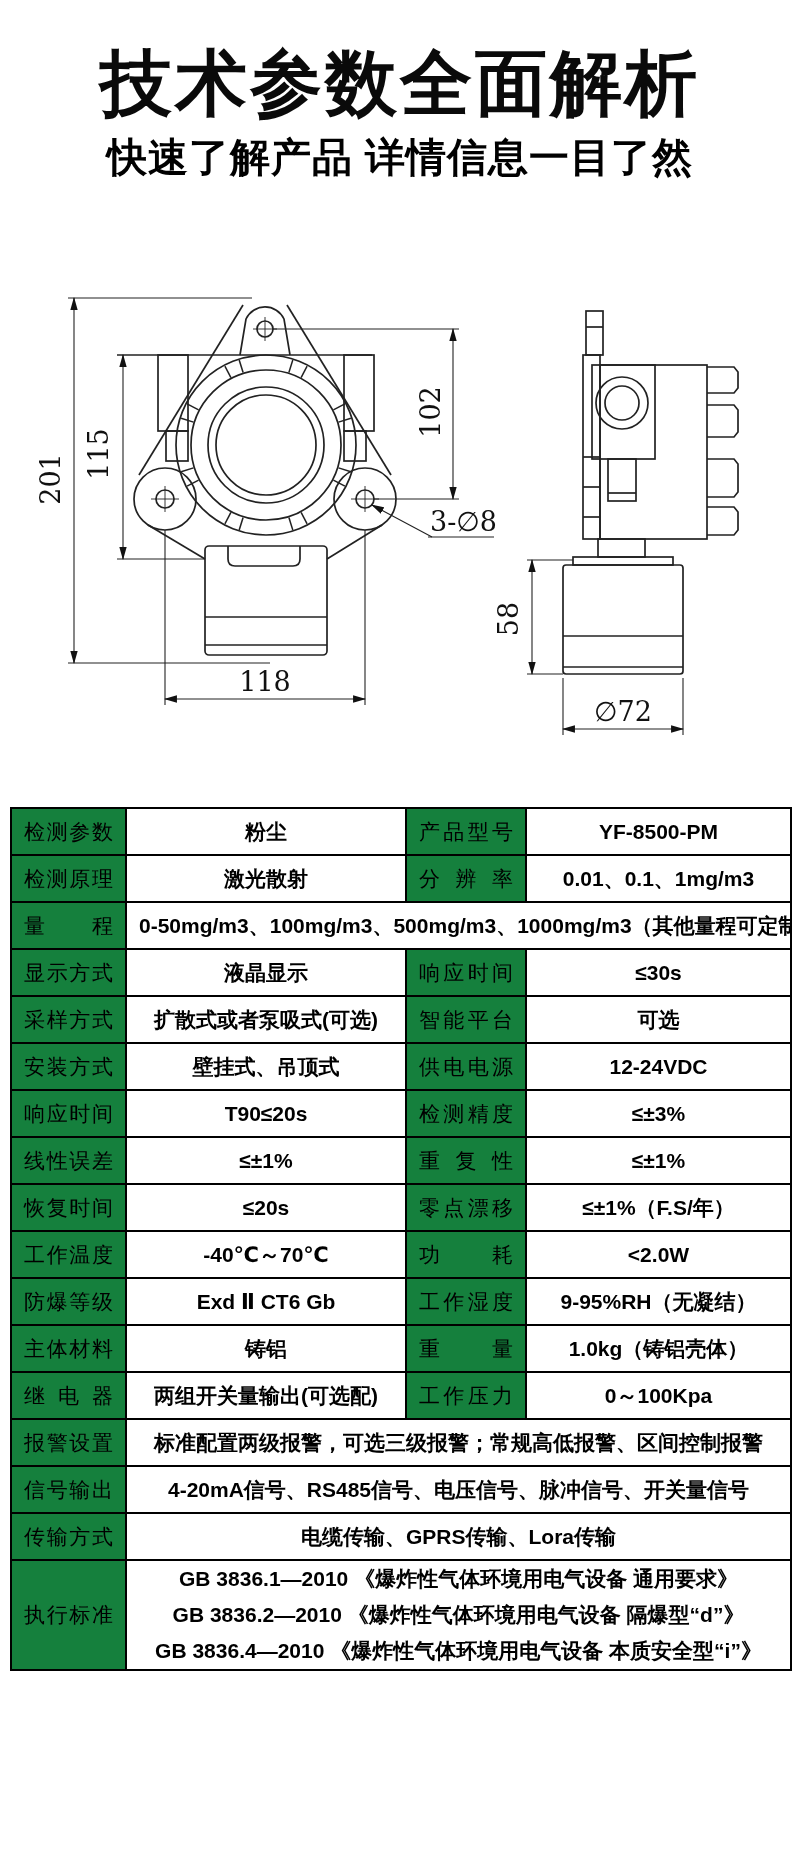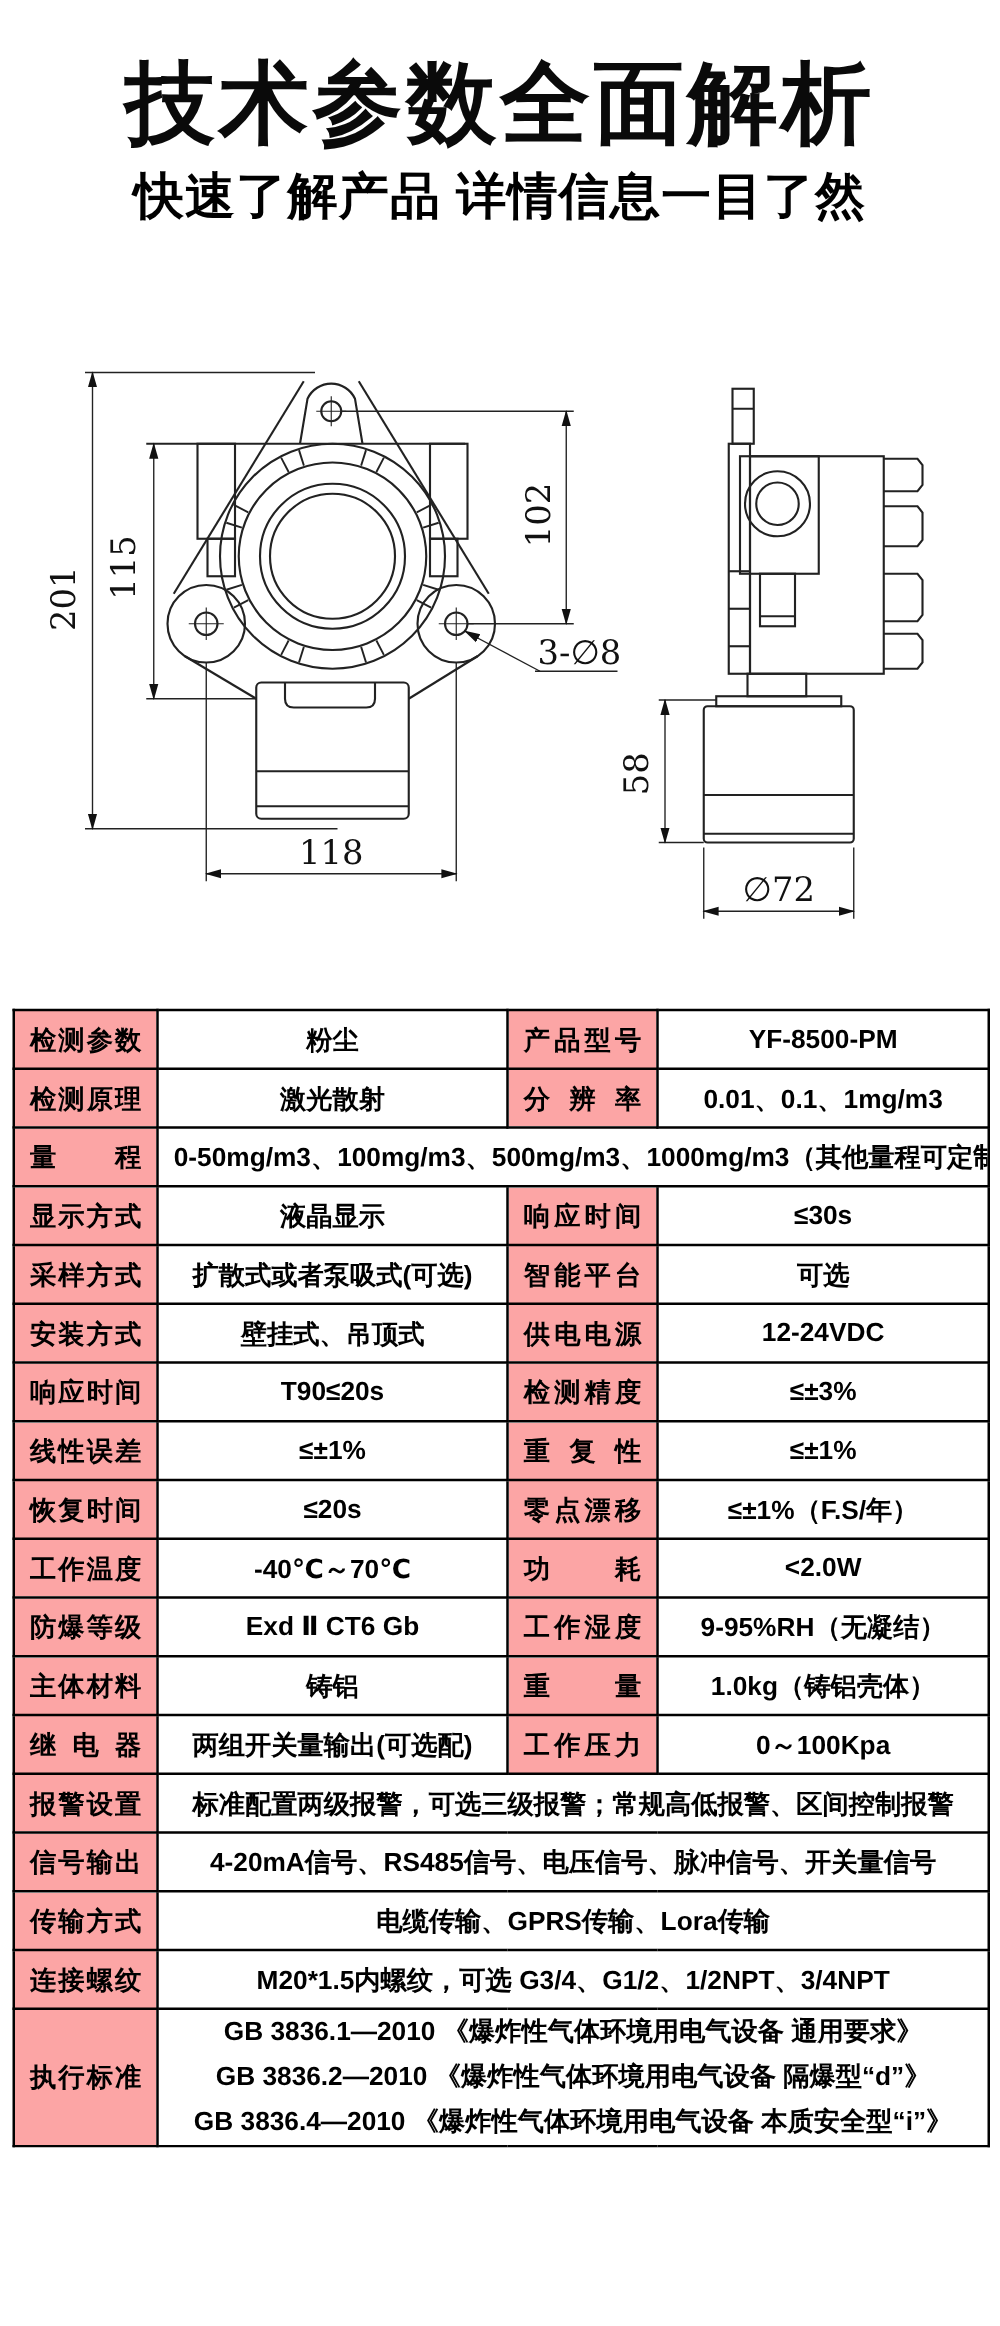--- a/index.html
+++ b/index.html
@@ -4,21 +4,21 @@
 <style>
   html,body{margin:0;padding:0;background:#ffffff;}
   body{width:800px;font-family:"Liberation Sans","DejaVu Sans",sans-serif;color:#000;}
   .header{text-align:center;padding-top:44px;}
   .title{margin:0;font-size:72px;line-height:1.1;font-weight:900;letter-spacing:3px;color:#0a0a0a;}
   .subtitle{margin:10px 0 0;font-size:40px;line-height:1.2;font-weight:700;letter-spacing:1px;color:#000000;}
   .drawing{display:block;margin:26px auto 0;}
   .dimtext{font-family:"DejaVu Serif","Liberation Serif",serif;font-size:27px;fill:#111;}
   table.spec{border-collapse:collapse;margin:70px 10px 0;width:780px;table-layout:fixed;}
   table.spec th,table.spec td{border:2px solid #000;height:45px;padding:0 12px;font-size:21px;overflow:hidden;}
-  th.lbl{background:#fca5a5;font-weight:700;text-align:justify;text-align-last:justify;}
+  th.lbl{background:#15803d;font-weight:400;text-align:justify;text-align-last:justify;}
   td.val{font-weight:700;text-align:center;white-space:nowrap;}
   td.multi{padding:8px 12px;height:auto;}
   .std-line{line-height:36px;font-weight:700;white-space:nowrap;}
 </style>
 </head>
 <body>
 
 <header class="header">
   <h1 class="title">技术参数全面解析</h1>
   <p class="subtitle">快速了解产品 详情信息一目了然</p>
@@ -250,24 +250,20 @@
       </tr>
       <tr>
         <th class="lbl">信号输出</th>
         <td class="val" colspan="3">4-20mA信号、RS485信号、电压信号、脉冲信号、开关量信号</td>
       </tr>
       <tr>
         <th class="lbl">传输方式</th>
         <td class="val" colspan="3">电缆传输、GPRS传输、Lora传输</td>
       </tr>
       <tr>
-        <th class="lbl">连接螺纹</th>
-        <td class="val" colspan="3">M20*1.5内螺纹，可选 G3/4、G1/2、1/2NPT、3/4NPT</td>
-      </tr>
-      <tr>
         <th class="lbl">执行标准</th>
         <td class="val multi" colspan="3">
           <div class="std-line">GB 3836.1—2010 《爆炸性气体环境用电气设备 通用要求》</div>
           <div class="std-line">GB 3836.2—2010 《爆炸性气体环境用电气设备 隔爆型“d”》</div>
           <div class="std-line">GB 3836.4—2010 《爆炸性气体环境用电气设备 本质安全型“i”》</div>
         </td>
       </tr>
     </tbody>
 </table>
 

